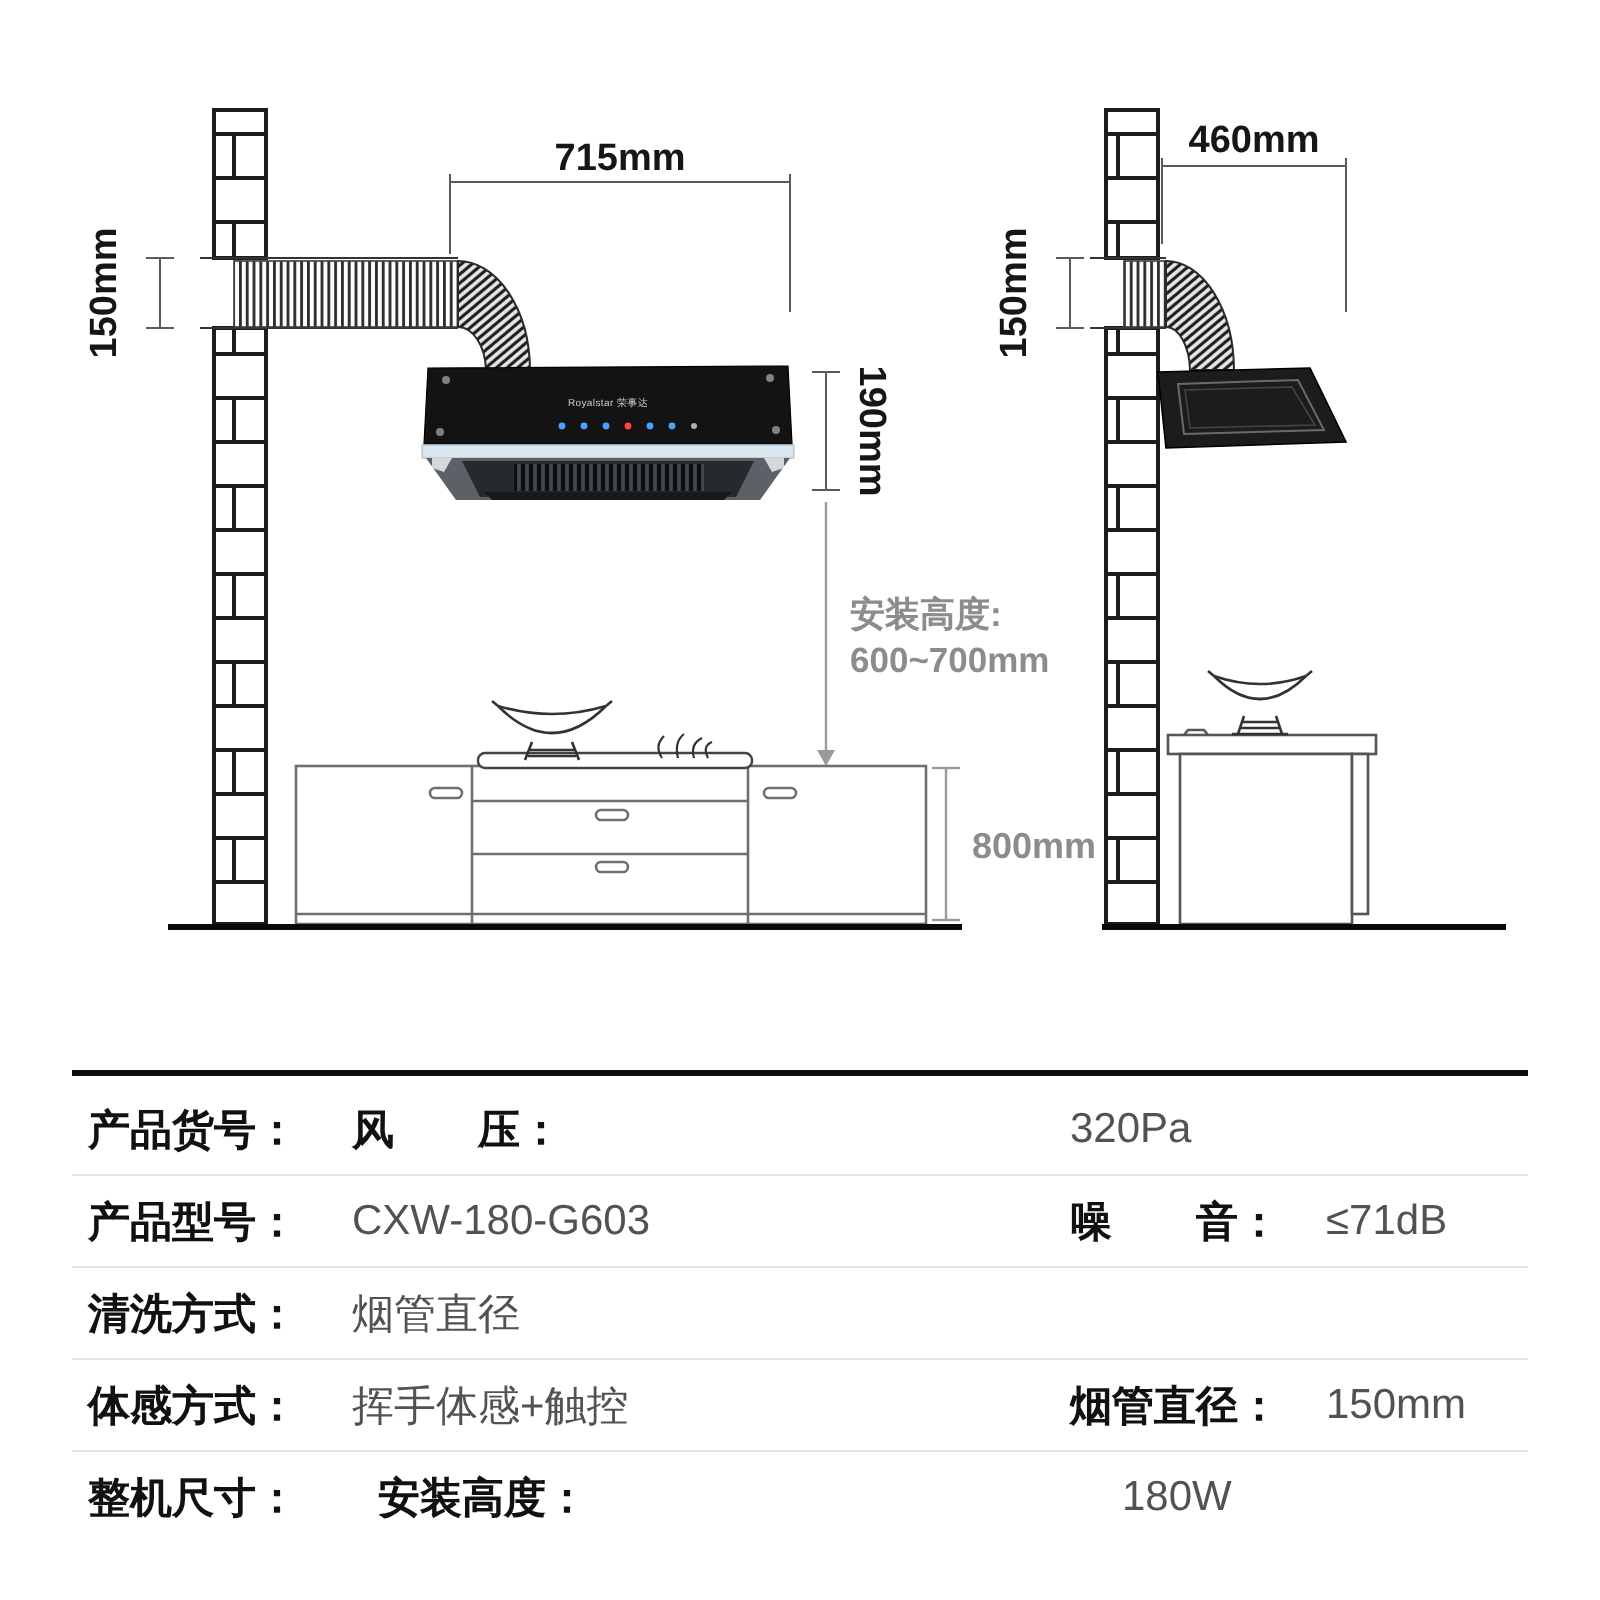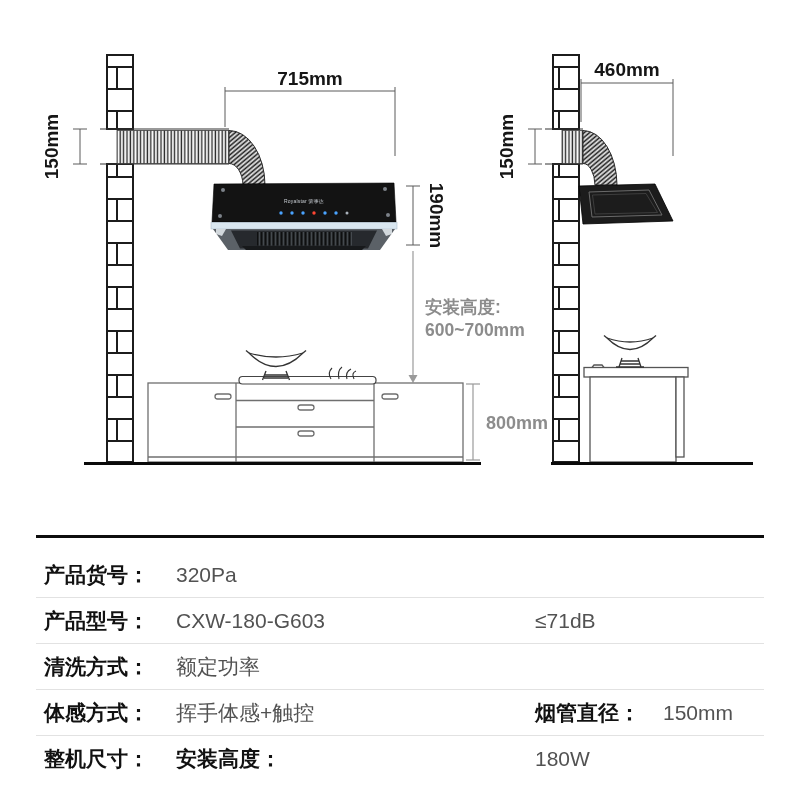--- a/index.html
+++ b/index.html
@@ -12,33 +12,33 @@
   svg{display:block;}
   svg text{font-family:"Liberation Sans","DejaVu Sans",sans-serif;}
   .dim-label{font-size:19px;font-weight:700;fill:#161616;}
   .dim-label-sm{font-size:18px;font-weight:700;fill:#8c8c8c;}
   .note-label{font-size:17.5px;font-weight:700;fill:#8c8c8c;}
   .logo-text{font-size:5px;fill:#c9ced4;letter-spacing:.2px;}
 
   .spec-table{
     margin:15px 36px 0 36px;
     border-top:3px solid #0d0d0d;
-    padding-top:14px;
+    padding-top:4px;
   }
   .spec-row{
     display:grid;
     grid-template-columns:132px 359px 128px 1fr;
     align-items:center;
     height:45px;
     padding-left:8px;
     border-bottom:1px solid #e2e2e2;
     font-size:21px;
     white-space:nowrap;
   }
-  .spec-row:last-child{border-bottom:none;}
+  .spec-row:last-child{border-bottom:none;gap:13px;}
   .spec-label{font-weight:700;color:#111111;}
   .spec-value{font-weight:400;color:#525252;}
 </style>
 </head>
 <body>
 
 <div class="diagram-wrap">
 <svg width="800" height="520" viewBox="0 0 800 520" xmlns="http://www.w3.org/2000/svg">
   <defs>
     <pattern id="brick" width="26" height="44" patternUnits="userSpaceOnUse">
@@ -222,30 +222,32 @@
     </g>
 
     <line x1="551" y1="463.5" x2="753" y2="463.5" stroke="#0a0a0a" stroke-width="3"></line>
   </g>
 </svg>
 </div>
 
 <div class="spec-table">
   <div class="spec-row">
     <span class="spec-label">产品货号：</span>
+    <span class="spec-label">风　　压：</span>
     <span class="spec-value">320Pa</span>
   </div>
   <div class="spec-row">
     <span class="spec-label">产品型号：</span>
     <span class="spec-value">CXW-180-G603</span>
+    <span class="spec-label">噪　　音：</span>
     <span class="spec-value">≤71dB</span>
   </div>
   <div class="spec-row">
     <span class="spec-label">清洗方式：</span>
-    <span class="spec-value">额定功率</span>
+    <span class="spec-value">烟管直径</span>
   </div>
   <div class="spec-row">
     <span class="spec-label">体感方式：</span>
     <span class="spec-value">挥手体感+触控</span>
     <span class="spec-label">烟管直径：</span>
     <span class="spec-value">150mm</span>
   </div>
   <div class="spec-row">
     <span class="spec-label">整机尺寸：</span>
     <span class="spec-label">安装高度：</span>

